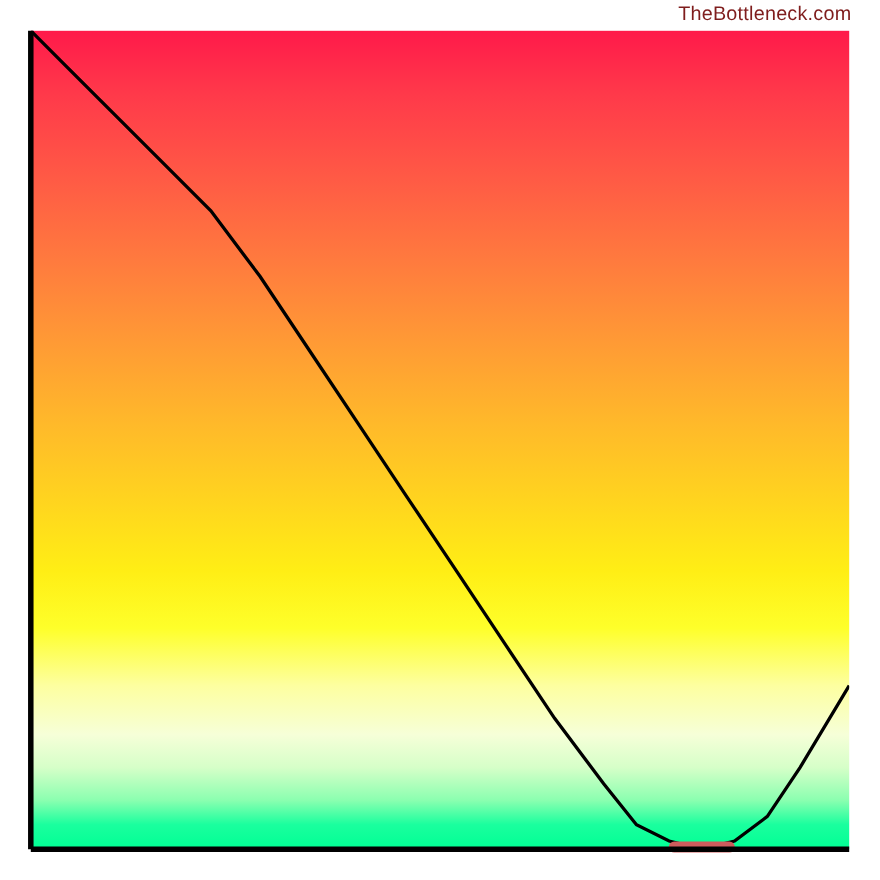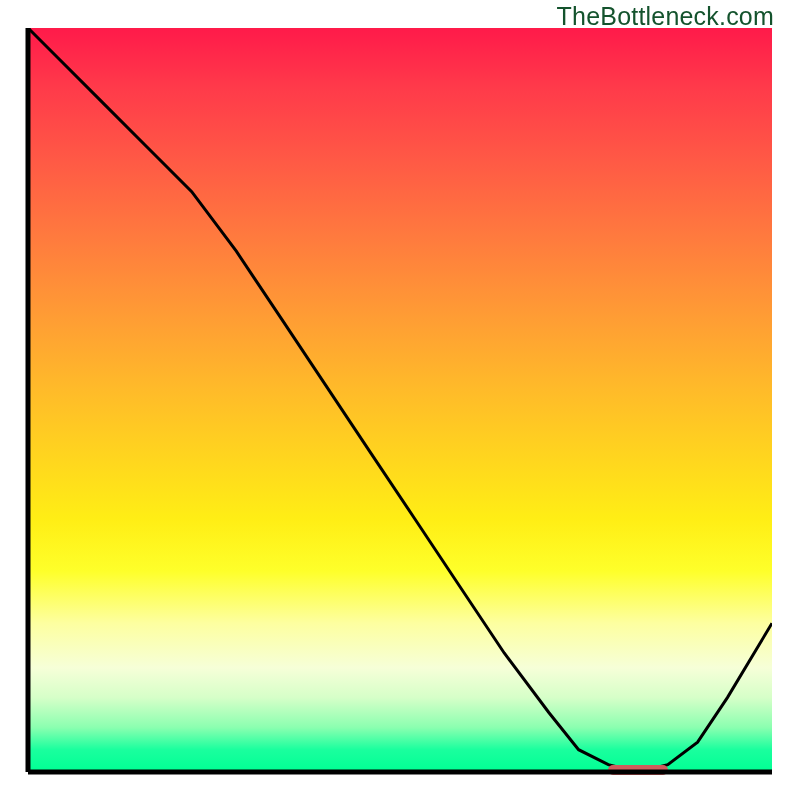--- a/index.html
+++ b/index.html
@@ -45,22 +45,22 @@
     left: 0;
     top: 0;
     width: 800px;
     height: 800px;
     pointer-events: none;
   }
   .watermark {
     position: absolute;
     right: 26px;
     top: 2px;
-    font-size: 25px;
-    color: #14532d;
+    font-size: 18px;
+    color: #7f1d1d;
     letter-spacing: 0.2px;
     user-select: none;
   }
   .curve-svg {
     position: absolute;
     left: 28px;
     top: 28px;
     width: 744px;
     height: 744px;
     pointer-events: none;

